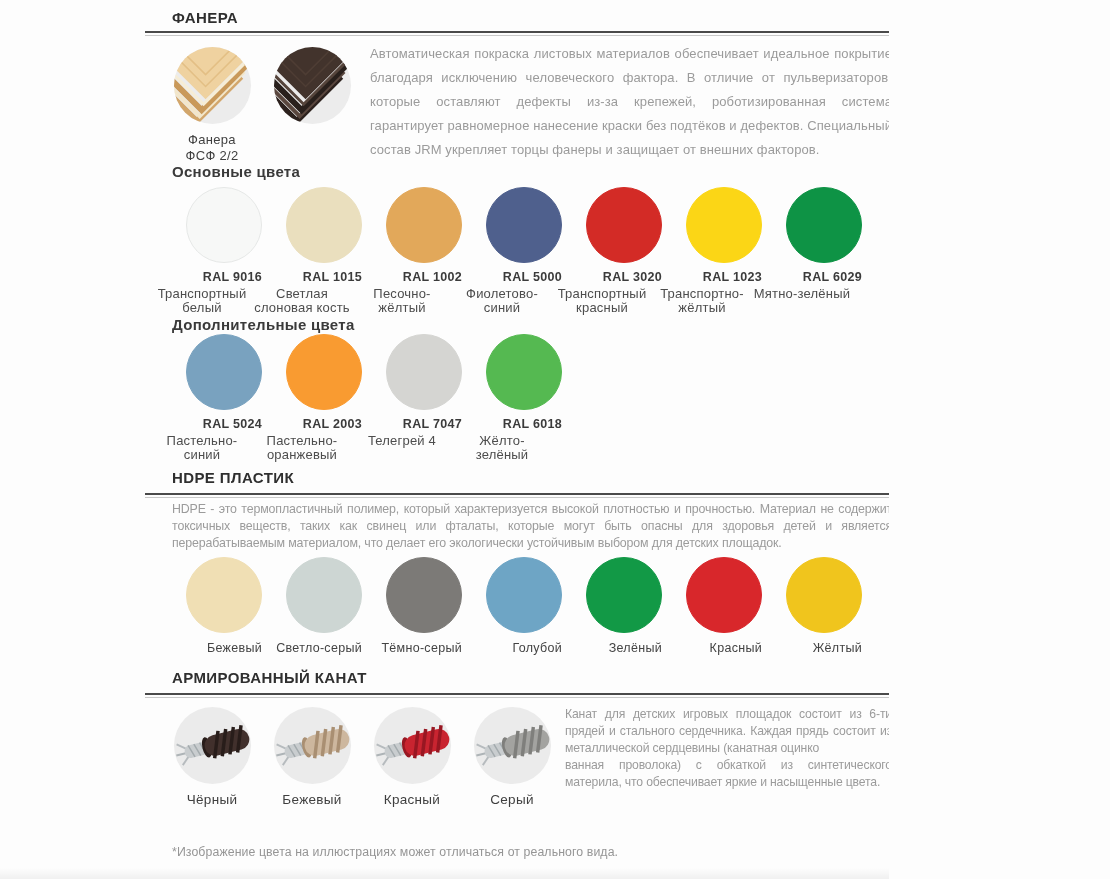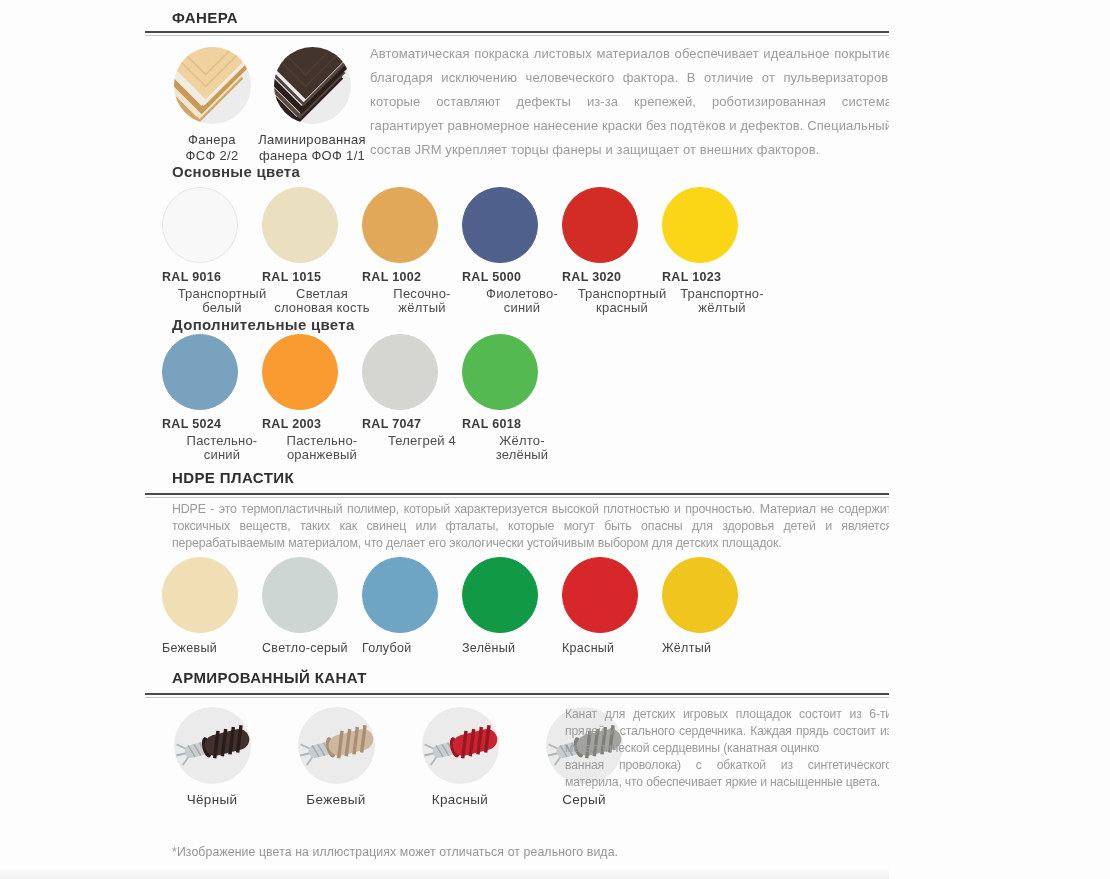--- a/index.html
+++ b/index.html
@@ -35,21 +35,21 @@
   .img-circle svg{display:block;width:77px;height:77px;}
   .figure-caption{
     margin-top:8px;width:150px;margin-left:-25px;margin-right:-25px;
     text-align:center;font-size:13px;line-height:16px;color:#3f3f3f;
     white-space:pre-line;letter-spacing:.3px;
   }
 
   
   .group-label{position:absolute;left:27px;font-size:15px;font-weight:700;color:#3a3a3a;letter-spacing:.3px;}
   .swatch-row{position:absolute;left:17px;display:flex;}
-  .swatch{width:100px;display:flex;flex-direction:column;align-items:flex-start;}
+  .swatch{width:100px;display:flex;flex-direction:column;align-items:flex-end;}
   .swatch-circle{
     width:76px;height:76px;border-radius:50%;margin-top:4px;flex:none;
     background:var(--swatch);border:1px solid var(--swatch-border,var(--swatch));
     box-sizing:border-box;
   }
   .swatch-code{margin-top:7px;font-size:12.5px;font-weight:700;color:#3b3b3b;letter-spacing:.3px;}
   .swatch-name{
     margin-top:3px;font-size:13px;line-height:14px;color:#4d4d4d;
     text-align:center;white-space:pre-line;letter-spacing:.2px;width:120px;
   }
@@ -74,21 +74,21 @@
   #main-colors-label{top:163px;}
   #main-colors-row{top:183px;}
   #extra-colors-label{top:316px;}
   #extra-colors-row{top:330px;}
   #hdpe-title{top:469px;}
   #rule-hdpe{top:493px;}
   #hdpe-para{top:501px;left:27px;width:720px;font-size:12.4px;line-height:16.8px;letter-spacing:-.15px;}
   #hdpe-row{top:553px;}
   #rope-title{top:669px;}
   #rule-rope{top:693px;}
-  #rope-row{top:703px;gap:24px;}
+  #rope-row{top:703px;}
   #rope-para{top:706px;left:420px;width:327px;font-size:12.2px;line-height:17px;letter-spacing:-.15px;}
 </style>
 </head>
 <body>
 
 <div class="page">
   <div class="content">
 
     <h2 class="sec-title" id="plywood-title">ФАНЕРА</h2>
     <div class="rule" id="rule-plywood"></div>
@@ -118,22 +118,20 @@
       <svg class="ply-dark" viewBox="0 0 78 78">
         <path d="M-22,30 L23,75 L68,30" fill="none" stroke="#2C211D" stroke-width="6"></path>
         <path d="M-19,25 L26,70 L71,25" fill="none" stroke="#5A473E" stroke-width="4"></path>
         <path d="M-17,19 L28,64 L73,19" fill="none" stroke="#29201C" stroke-width="6"></path>
         <path d="M-15,13 L30,58 L75,13" fill="none" stroke="#55443B" stroke-width="3"></path>
         <path d="M32,53 L-20,1 L32,-51 L84,1 Z" fill="#42332C"></path>
         <path d="M-13,-5 L32,40 L77,-5" fill="none" stroke="#4E3D34" stroke-width="1.6"></path>
         <path d="M-13,-17 L32,28 L77,-17" fill="none" stroke="#4E3D34" stroke-width="1.6"></path>
       </svg>
     </div>
-    <div class="figure-caption">Ламинированная
-фанера ФОФ 1/1</div>
   </div>
 </div>
 
     <p class="para" id="plywood-para">Автоматическая покраска листовых материалов обеспечивает идеальное покрытие благодаря исключению человеческого фактора. В отличие от пульверизаторов, которые оставляют дефекты из-за крепежей, роботизированная система гарантирует равномерное нанесение краски без подтёков и дефектов. Специальный состав JRM укрепляет торцы фанеры и защищает от внешних факторов.</p>
 
     <div class="group-label" id="main-colors-label">Основные цвета</div>
     <div class="swatch-row" id="main-colors-row">
   <div class="swatch">
     <div class="swatch-circle" style="--swatch: #F7F8F7; --swatch-border: #E6E8E7;"></div>
     <div class="swatch-code">RAL 9016</div>
@@ -169,20 +167,25 @@
 красный</div>
   </div>
 
   <div class="swatch">
     <div class="swatch-circle" style="--swatch: #FBD616;"></div>
     <div class="swatch-code">RAL 1023</div>
     <div class="swatch-name">Транспортно-
 жёлтый</div>
   </div>
 
+  <div class="swatch">
+    <div class="swatch-circle" style="--swatch: #0E9345;"></div>
+    <div class="swatch-code">RAL 6029</div>
+    <div class="swatch-name">Мятно-зелёный</div>
+  </div>
 </div>
 
     <div class="group-label" id="extra-colors-label">Дополнительные цвета</div>
     <div class="swatch-row" id="extra-colors-row">
   <div class="swatch">
     <div class="swatch-circle" style="--swatch: #79A2BF;"></div>
     <div class="swatch-code">RAL 5024</div>
     <div class="swatch-name">Пастельно-
 синий</div>
   </div>
@@ -215,20 +218,24 @@
   <div class="swatch">
     <div class="swatch-circle" style="--swatch: #F0DFB4;"></div>
     <div class="swatch-name-lg">Бежевый</div>
   </div>
 
   <div class="swatch">
     <div class="swatch-circle" style="--swatch: #CDD6D3;"></div>
     <div class="swatch-name-lg">Светло-серый</div>
   </div>
 
+  <div class="swatch">
+    <div class="swatch-circle" style="--swatch: #7C7A77;"></div>
+    <div class="swatch-name-lg">Тёмно-серый</div>
+  </div>
 
   <div class="swatch">
     <div class="swatch-circle" style="--swatch: #6EA5C5;"></div>
     <div class="swatch-name-lg">Голубой</div>
   </div>
 
   <div class="swatch">
     <div class="swatch-circle" style="--swatch: #129946;"></div>
     <div class="swatch-name-lg">Зелёный</div>
   </div>

